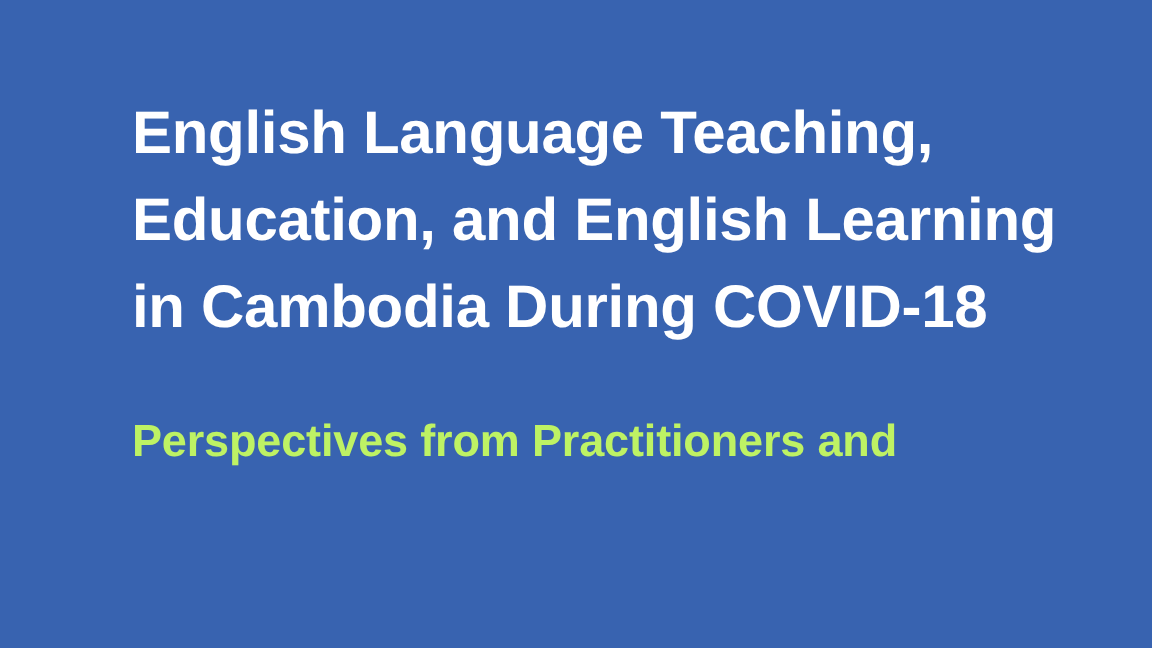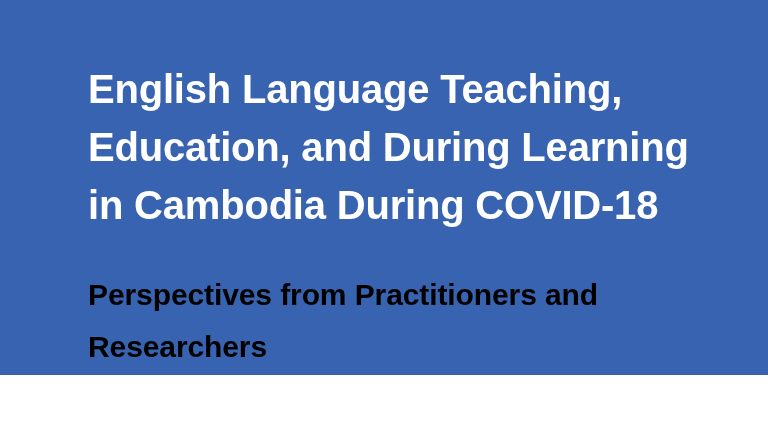--- a/index.html
+++ b/index.html
@@ -10,21 +10,21 @@
     width: 768px;
     height: 432px;
     overflow: hidden;
     font-family: "Liberation Sans", sans-serif;
     -webkit-font-smoothing: antialiased;
   }
 
   .slide {
     position: relative;
     width: 768px;
-    height: 375px;
+    height: 432px;
     box-sizing: border-box;
     background: #3863b0;
     overflow: hidden;
   }
 
   .content {
     position: absolute;
     left: 88px;
     top: 60px;
     width: 620px;
@@ -45,40 +45,39 @@
     letter-spacing: -0.2px;
     white-space: nowrap;
   }
 
   .subtitle-block {
     margin-top: 35px;
   }
 
   .subtitle-line {
     display: block;
-    color: #000000;
+    color: #bef264;
     font-family: "Liberation Sans", sans-serif;
     font-size: 30px;
     font-weight: bold;
     line-height: 52px;
     letter-spacing: -0.1px;
     white-space: nowrap;
   }
 </style>
 </head>
 <body>
 
 <div class="slide">
   <div class="content">
 
     <div class="title-block">
       <span class="title-line">English Language Teaching,</span>
-      <span class="title-line">Education, and During Learning</span>
+      <span class="title-line">Education, and English Learning</span>
       <span class="title-line">in Cambodia During COVID-18</span>
     </div>
 
     <div class="subtitle-block">
       <span class="subtitle-line">Perspectives from Practitioners and</span>
-      <span class="subtitle-line">Researchers</span>
     </div>
 
   </div>
 </div>
 
 </body></html>

